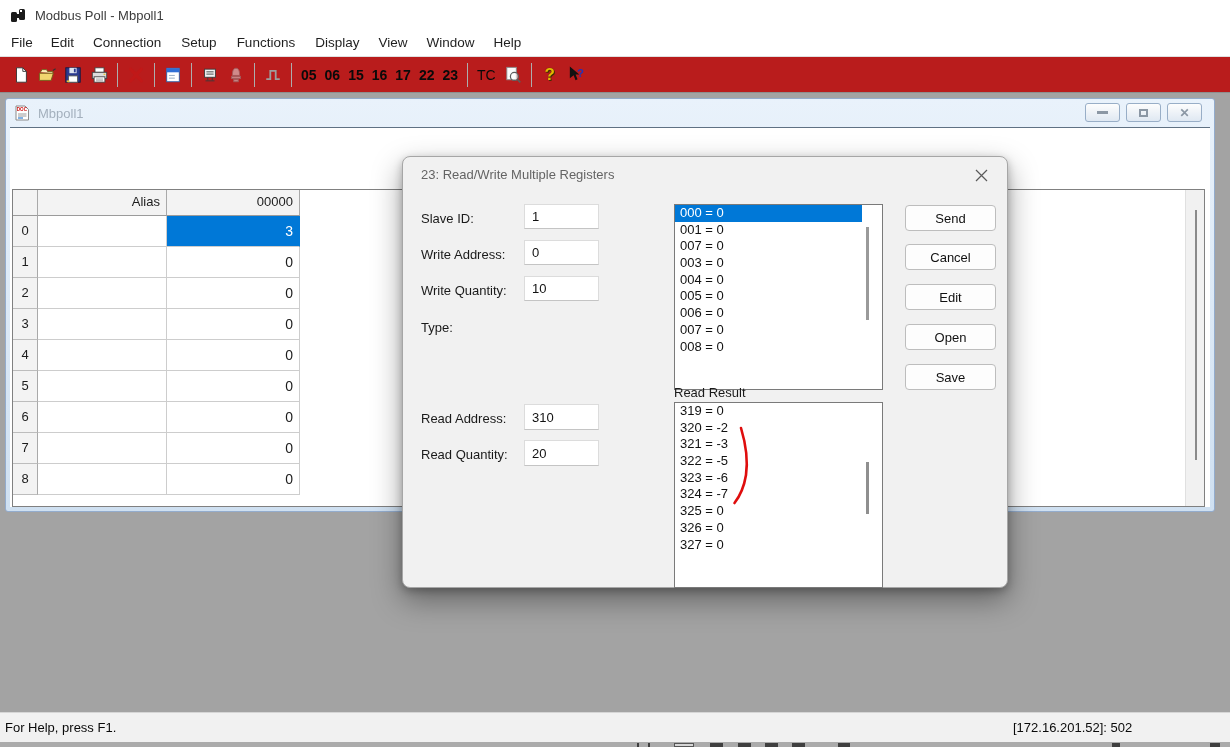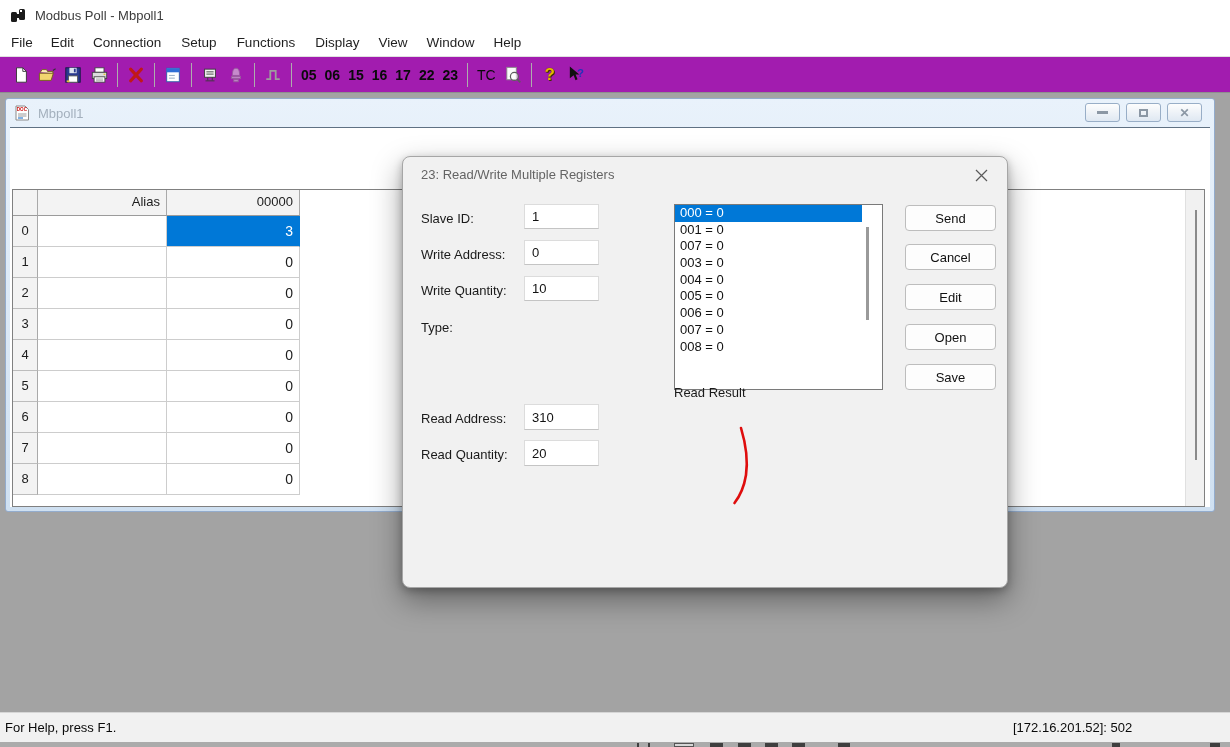--- a/index.html
+++ b/index.html
@@ -9,21 +9,21 @@
   
   .app-titlebar { position:absolute; left:0; top:0; width:1230px; height:30px; background:#ffffff;
                   display:flex; align-items:center; padding-left:10px; }
   .app-title { margin-left:8px; font-size:13px; color:#3c3c3c; }
 
   .menubar { position:absolute; left:0; top:30px; width:1230px; height:26px; background:#ffffff;
              display:flex; align-items:center; padding-left:2px; }
   .menu-item { padding:0 9px; font-size:13.5px; color:#1f1f1f; height:24px; line-height:24px; cursor:default; }
   .menu-item.wide { padding:0 10px; }
 
-  .toolbar { position:absolute; left:0; top:56px; width:1230px; height:37px; background:#a21caf;
+  .toolbar { position:absolute; left:0; top:56px; width:1230px; height:37px; background:#b91c1c;
              border-top:1px solid #e0e0e0; border-bottom:1px solid #8e8e8e;
              display:flex; align-items:center; padding-left:8px; }
   .tb-btn { width:26px; height:26px; display:flex; align-items:center; justify-content:center; }
   .tb-sep { width:1px; height:24px; background:#adadad; margin:0 5px; }
   .tb-num { font-size:14px; font-weight:bold; color:#0a0a0a; padding:0 4px; line-height:26px; }
   .tb-tc  { font-size:14px; color:#0a0a0a; padding:0 4px; line-height:26px; }
   .q-help { font-size:17px; font-weight:bold; color:#e5b800; text-shadow:0 0 1px #403000, 1px 1px 0 #403000; }
 
   
   .mdi { position:absolute; left:0; top:93px; width:1230px; height:619px; background:#a3a3a3; }
@@ -361,20 +361,32 @@
     <div class="lb-item">003 = 0</div>
     <div class="lb-item">004 = 0</div>
     <div class="lb-item">005 = 0</div>
     <div class="lb-item">006 = 0</div>
     <div class="lb-item">007 = 0</div>
     <div class="lb-item">008 = 0</div>
     <div class="lb-thumb" style="top:22px;height:93px;"></div>
   </div>
 
   <div class="dlg-label" style="left:271px;top:228px;">Read Result</div>
+  <div class="listbox" style="left:271px;top:245px;">
+    <div class="lb-item">319 = 0</div>
+    <div class="lb-item">320 = -2</div>
+    <div class="lb-item">321 = -3</div>
+    <div class="lb-item">322 = -5</div>
+    <div class="lb-item">323 = -6</div>
+    <div class="lb-item">324 = -7</div>
+    <div class="lb-item">325 = 0</div>
+    <div class="lb-item">326 = 0</div>
+    <div class="lb-item">327 = 0</div>
+    <div class="lb-thumb" style="top:59px;height:52px;background:#8f8f8f;"></div>
+  </div>
 
   <button class="dlg-btn" style="top:48px;">Send</button>
   <button class="dlg-btn" style="top:87px;">Cancel</button>
   <button class="dlg-btn" style="top:127px;">Edit</button>
   <button class="dlg-btn" style="top:167px;">Open</button>
   <button class="dlg-btn" style="top:207px;">Save</button>
 </div>
 
 <svg class="annotation-layer" viewBox="0 0 1230 747">
   <path d="M 741 428 C 745.5 443, 748 461, 746 475 C 744.2 486, 740 496, 734.5 503" fill="none" stroke="#dd0000" stroke-width="2.6" stroke-linecap="round" opacity="0.95"></path>

